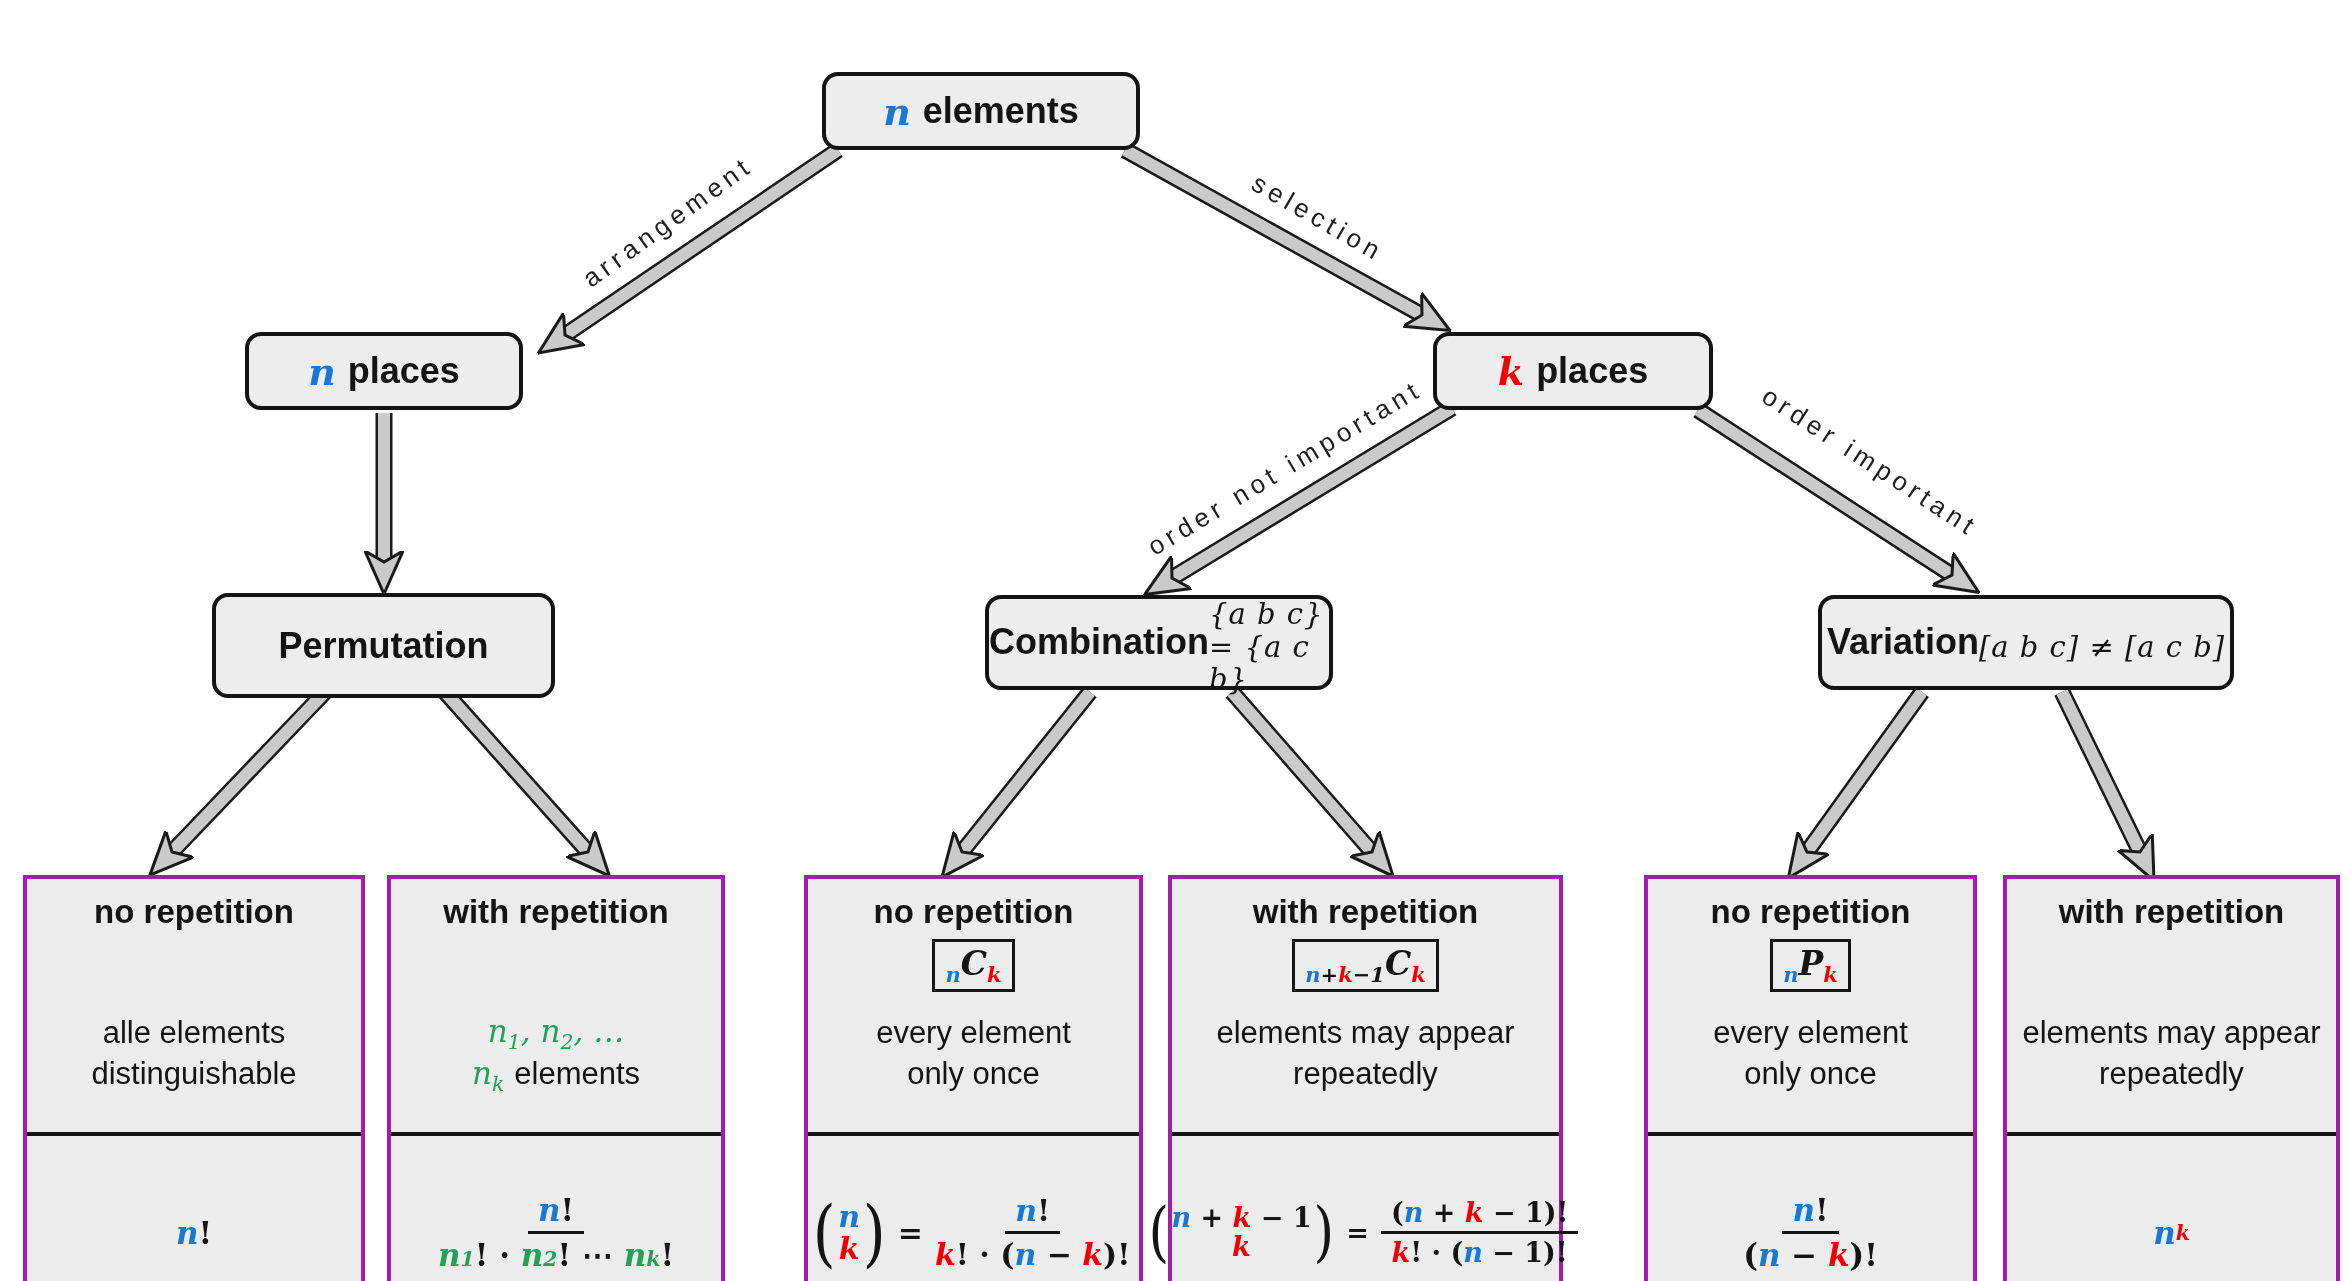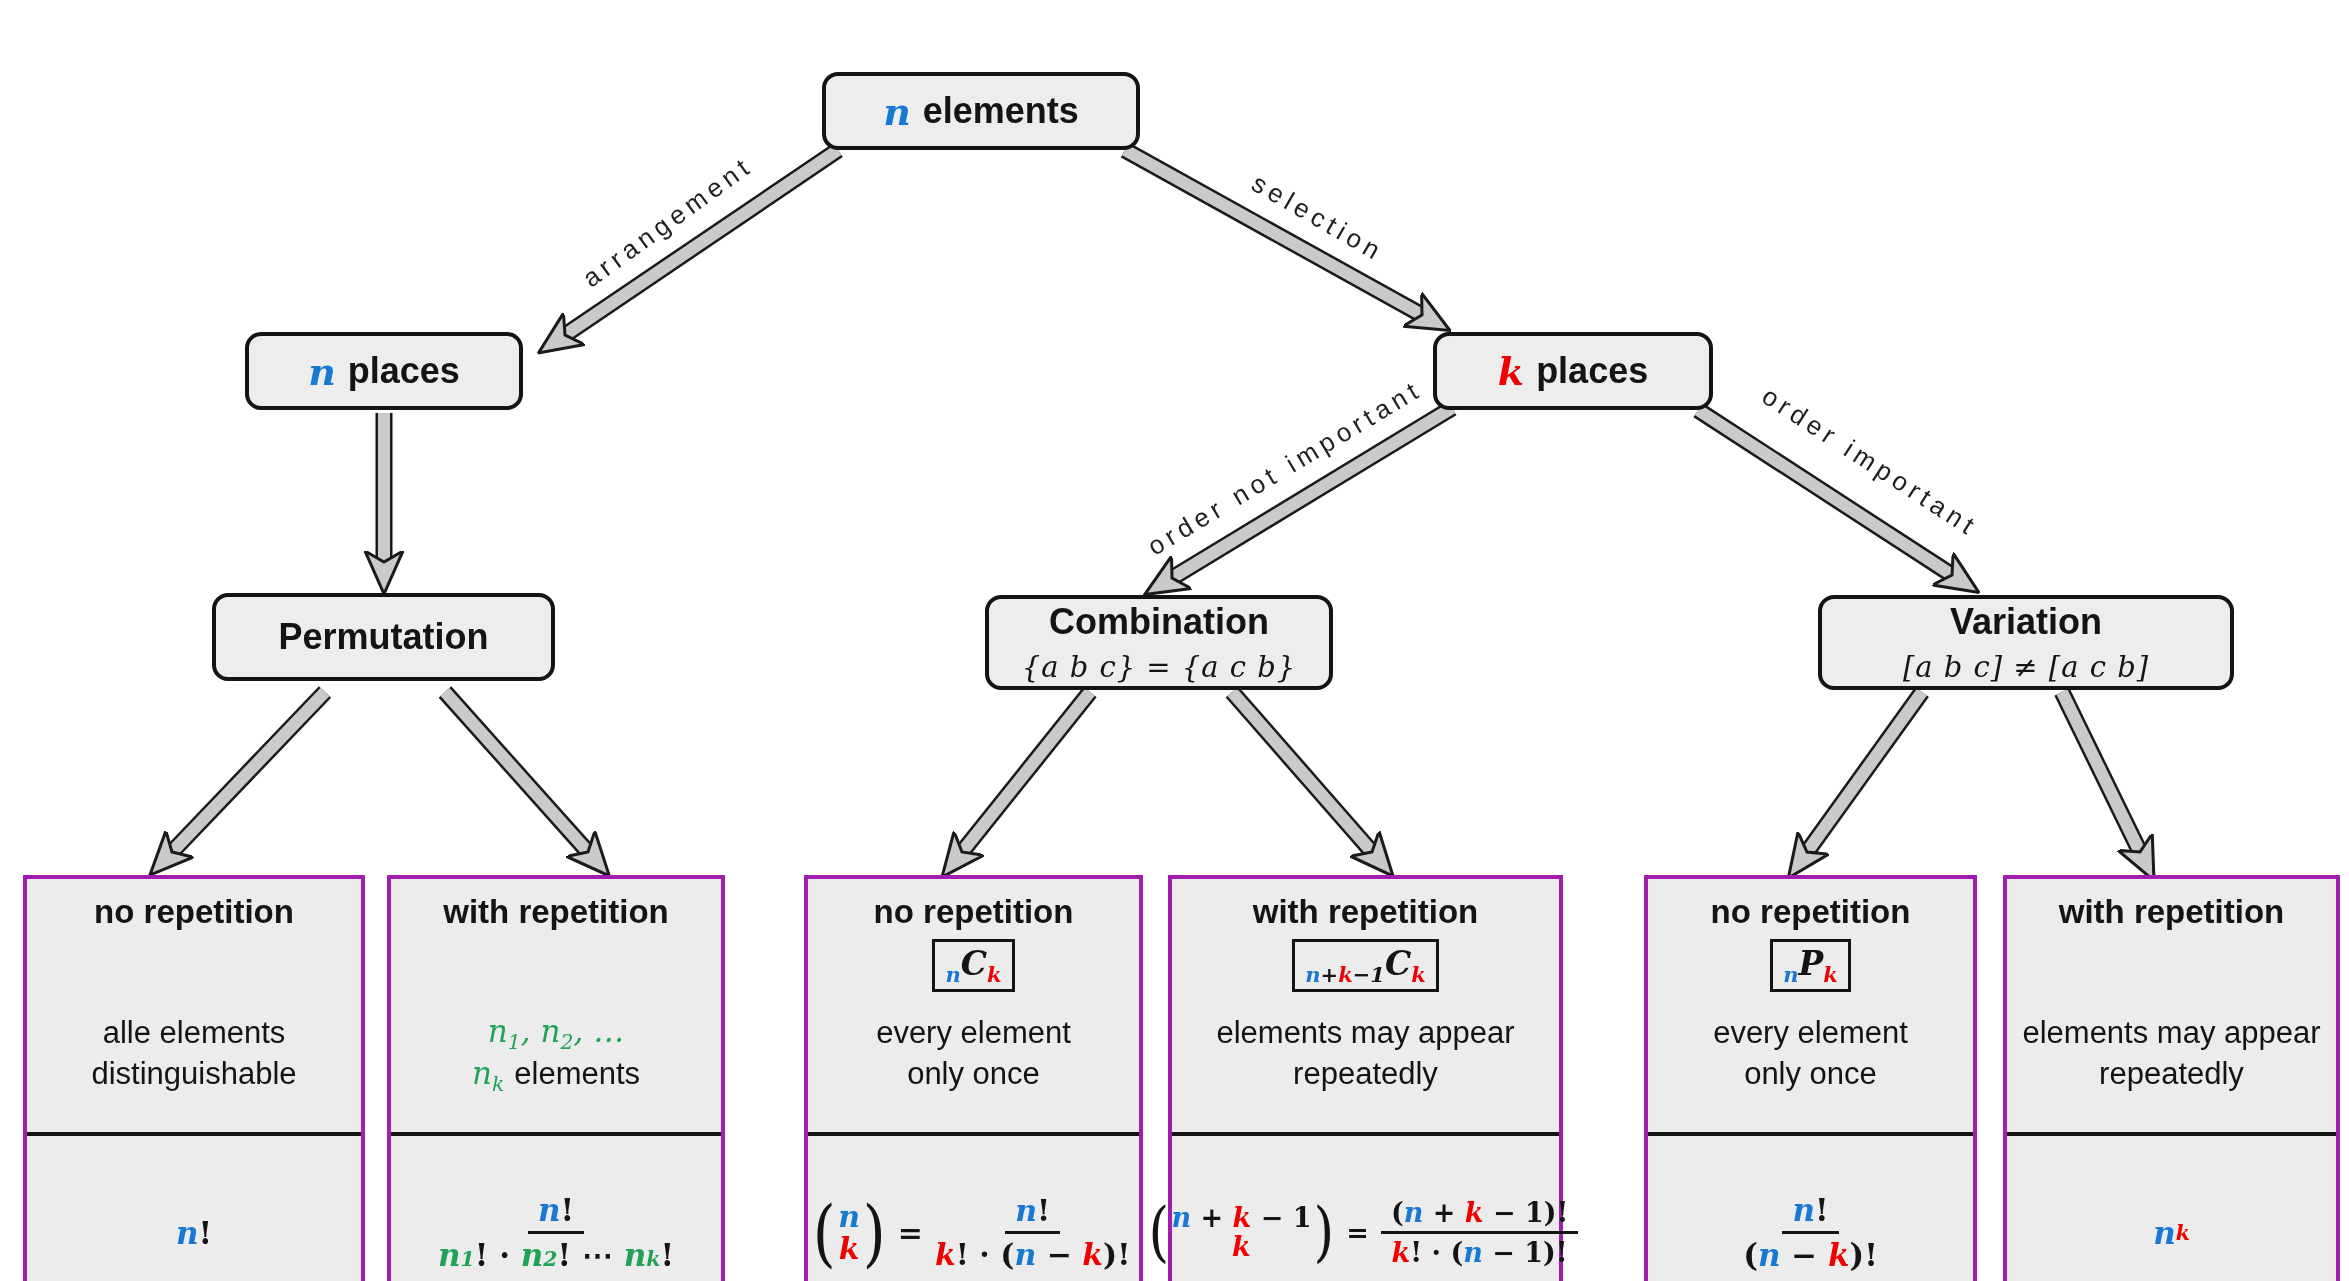--- a/index.html
+++ b/index.html
@@ -6,21 +6,21 @@
   .canvas{position:relative;width:2349px;height:1281px;background:#ffffff;
           font-family:"Liberation Sans",sans-serif;color:#141414;overflow:hidden;}
   .wires{position:absolute;left:0;top:0;z-index:1;}
   .stem-outline{stroke:#1a1a1a;stroke-width:17;}
   .stem{stroke:#cacaca;stroke-width:12;}
 
   
   .tnode{position:absolute;z-index:2;background:#ededed;border:4px solid #141414;
          border-radius:16px;display:flex;align-items:center;justify-content:center;
          font-weight:bold;font-size:36px;color:#141414;box-sizing:border-box;}
-  .tnode.col{flex-direction:column;line-height:1.12;}
+  .tnode.col{flex-direction:row;line-height:1.12;}
   .mvar{font-family:"DejaVu Serif",serif;font-style:italic;font-weight:700;
         font-size:38px;margin-right:12px;}
   .blue{color:#1878d2;} .red{color:#f10000;} .green{color:#20a356;} .ink{color:#141414;}
   .nsub{font-family:"DejaVu Serif",serif;font-style:italic;font-weight:400;
         font-size:29px;letter-spacing:1px;margin-top:9px;}
 
   
   .edge-label{position:absolute;z-index:3;font-size:26px;letter-spacing:5px;
               color:#1f1f1f;white-space:nowrap;}
 
@@ -130,21 +130,21 @@
   <div class="tnode" style="left:245px;top:332px;width:278px;height:78px;">
     <span class="mvar blue">n</span>
     <span>places</span>
   </div>
 
   <div class="tnode" style="left:1433px;top:332px;width:280px;height:78px;">
     <span class="mvar red">k</span>
     <span>places</span>
   </div>
 
-  <div class="tnode" style="left:212px;top:593px;width:343px;height:88px;border-radius:16px;">
+  <div class="tnode" style="left:212px;top:593px;width:343px;height:105px;border-radius:16px;">
     <span>Permutation</span>
   </div>
 
   <div class="tnode col" style="left:985px;top:595px;width:348px;height:95px;">
     <span>Combination</span>
     <span class="nsub">{a b c} = {a c b}</span>
   </div>
 
   <div class="tnode col" style="left:1818px;top:595px;width:416px;height:95px;">
     <span>Variation</span>

